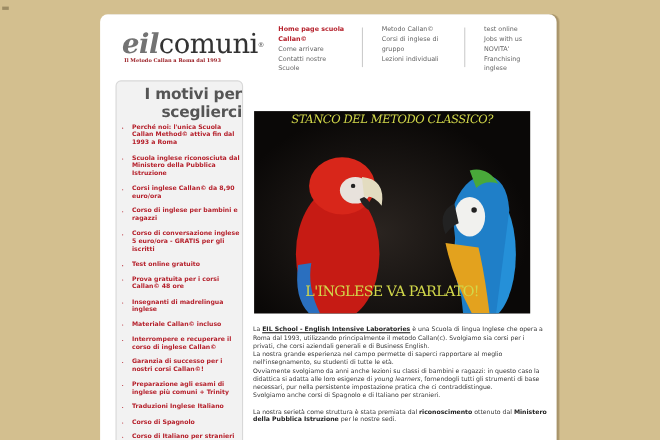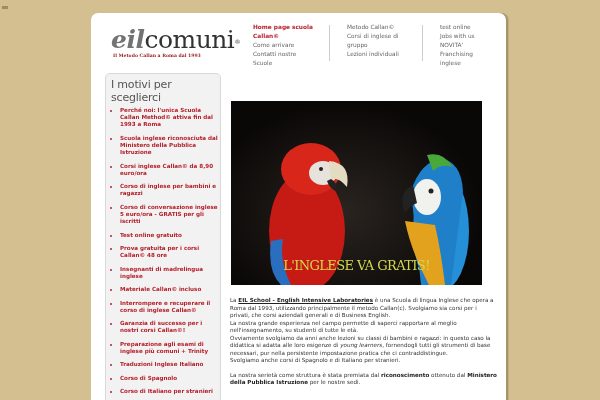--- a/index.html
+++ b/index.html
@@ -25,21 +25,21 @@
   .nav .active { color:#b5202b; font-weight:bold; }
   .nav-col1 { left:162px; width:80px; }
   .nav-col2 { left:256px; width:80px; }
   .nav-col3 { left:349px; width:60px; }
   .nav-sep { position:absolute; top:12px; width:1px; height:36px; background:#ccc; }
 
   .sidebar {
     position:absolute; left:14px; top:60px; width:114px; height:340px;
     background:#f2f2f2; border:1px solid #d8d8d8; border-radius:5px 5px 0 0;
   }
-  .sidebar h2 { margin:0; font-weight:normal; font-size:11px; color:#555; padding:4px 0 0 5px; letter-spacing:-0.2px; }
+  .sidebar h2 { margin:0; font-weight:bold; font-size:14px; color:#555; padding:4px 0 0 5px; letter-spacing:-0.2px;text-align:right; }
   .sidebar ul { margin:3px 0 0 0; padding:0 0 0 14px; }
   .sidebar li { font-size:5.6px; line-height:7.2px; color:#b5202b; font-weight:bold; margin-bottom:6.2px; list-style:disc; cursor:pointer; }
 
   .banner {
     position:absolute; left:140px; top:88px; width:251px; height:184px;
     background:radial-gradient(ellipse at 45% 60%, #2a2420 0%, #0a0807 70%);
     overflow:hidden;
   }
   .banner-top { position:absolute; top:2px; left:0; width:100%; text-align:center; font-family:"DejaVu Serif", serif; font-style:italic; color:#d2d84a; font-size:10.5px; letter-spacing:-0.4px; }
   .banner-bottom { position:absolute; bottom:12px; left:0; width:100%; text-align:center; font-family:"DejaVu Serif", serif; color:#d2d84a; font-size:13px; letter-spacing:-0.6px; }
@@ -123,21 +123,22 @@
     </svg>
     <svg class="parrot-blue" viewBox="0 0 80 144">
       <ellipse cx="50" cy="90" rx="28" ry="60" fill="#2590d8"></ellipse>
       <path d="M20 50 Q30 20 50 18 Q70 20 72 50 L60 144 L30 144 Z" fill="#1f7fc8"></path>
       <path d="M14 80 Q20 110 38 144 L54 144 Q50 110 44 84 Z" fill="#e3a21e"></path>
       <ellipse cx="36" cy="56" rx="14" ry="18" fill="#f1f1ee"></ellipse>
       <path d="M22 44 Q6 52 14 72 Q20 64 26 62 Z" fill="#222"></path>
       <path d="M36 14 Q52 10 62 26 Q50 22 42 30 Z" fill="#49a83a"></path>
       <circle cx="40" cy="50" r="2.5" fill="#222"></circle>
     </svg>
-    <div class="banner-bottom">L'INGLESE VA GRATIS!</div>
+    <div class="banner-top">STANCO DEL METODO CLASSICO?</div>
+    <div class="banner-bottom">L'INGLESE VA PARLATO!</div>
   </div>
 
   <div class="content">
     <p>
       <span>La </span><a>EIL School - English Intensive Laboratories</a><span> è una Scuola di lingua Inglese che opera a Roma dal 1993, utilizzando principalmente il metodo Callan(c). Svolgiamo sia corsi per i privati, che corsi aziendali generali e di Business English.</span><br>
       <span>La nostra grande esperienza nel campo permette di saperci rapportare al meglio nell'insegnamento, su studenti di tutte le età.</span><br>
       <span>Ovviamente svolgiamo da anni anche lezioni su classi di bambini e ragazzi: in questo caso la didattica si adatta alle loro esigenze di </span><em>young learners</em><span>, fornendogli tutti gli strumenti di base necessari, pur nella persistente impostazione pratica che ci contraddistingue.</span><br>
       <span>Svolgiamo anche corsi di Spagnolo e di Italiano per stranieri.</span>
     </p>
     <p>

